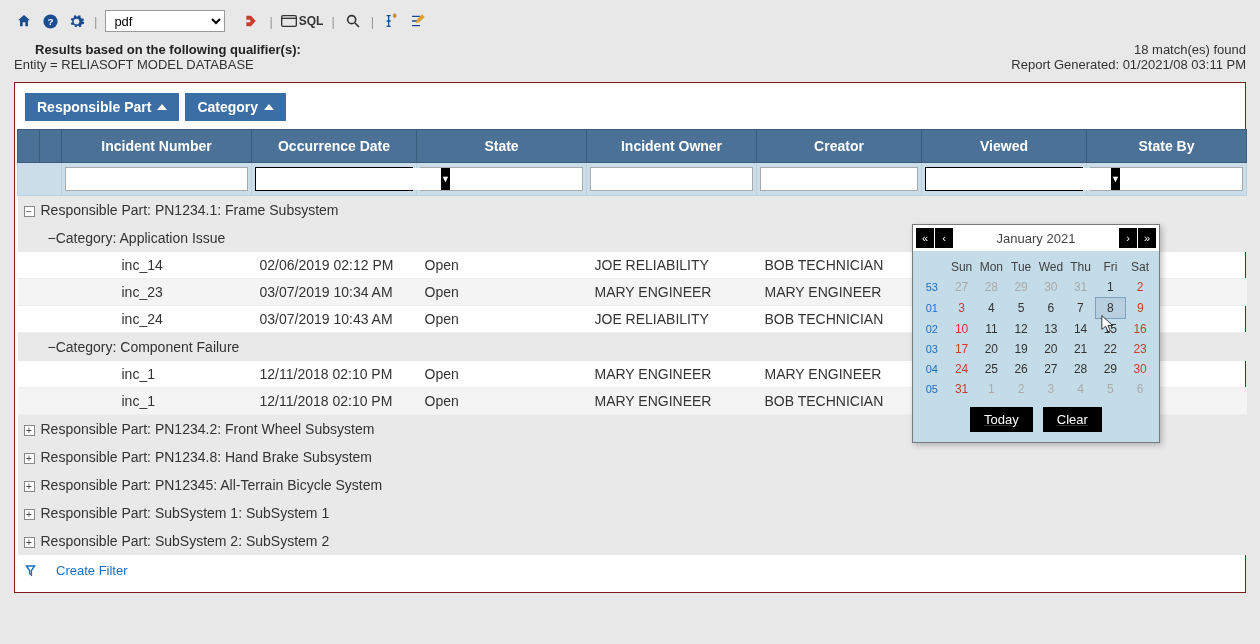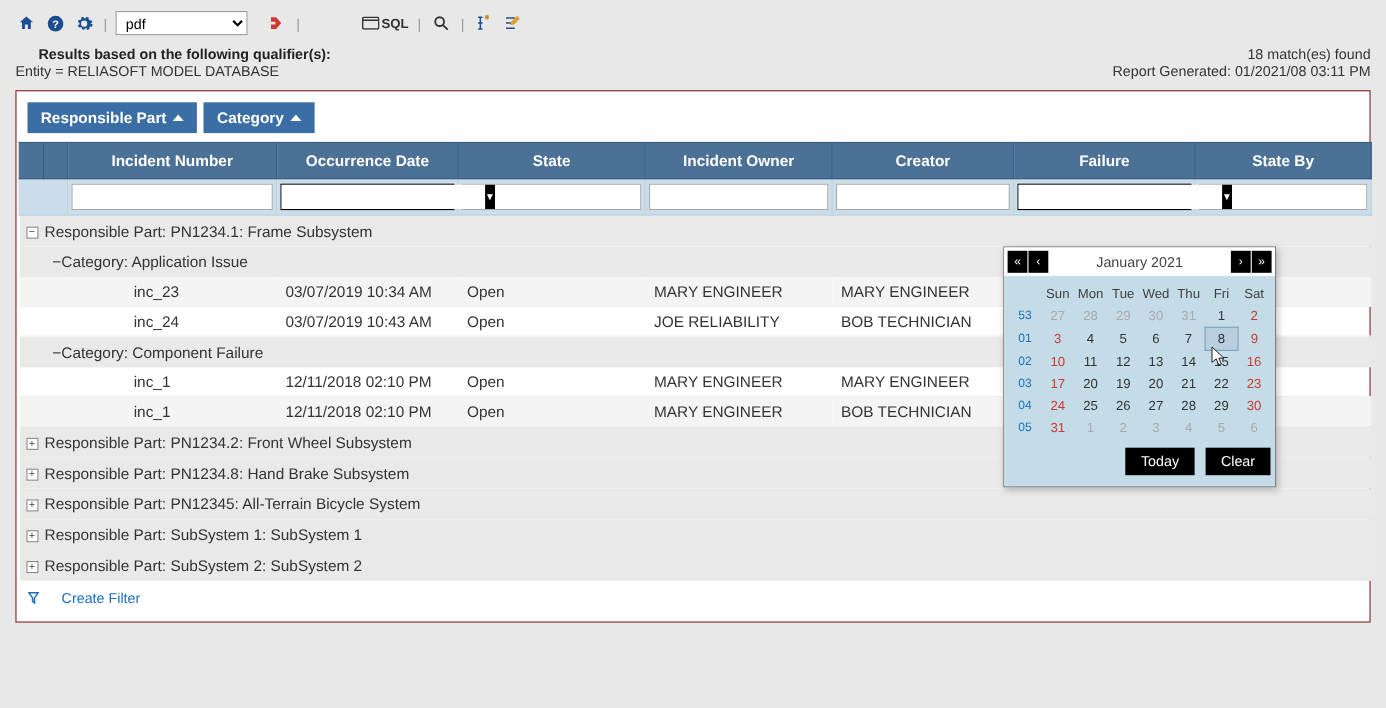--- a/index.html
+++ b/index.html
@@ -26,21 +26,21 @@
   color: #1a4d8f;
 }
 .tool-sep { color: #999; margin: 0 2px; }
 select.format {
   width: 120px; height: 22px;
   border: 1px solid #999;
   background: #fff;
   font-size: 13px;
   padding-left: 4px;
 }
-.sql-label { font-size: 12px; font-weight: bold; color: #333; display:flex; align-items:center; gap:2px; cursor:pointer;margin-left:48px;}
+.sql-label { font-size: 12px; font-weight: bold; color: #333; display:flex; align-items:center; gap:2px; cursor:pointer;}
 
 
 .report-header {
   display: flex;
   justify-content: space-between;
   align-items: flex-start;
   padding: 4px 0 10px 0;
 }
 .report-header .left { }
 .report-header .left .qualifiers-title { font-weight: bold; color: #222; padding-left: 21px; }
@@ -179,21 +179,21 @@
 .dp-nav + .dp-nav { margin-left:1px; }
 .dp-title { flex:1; text-align:center; color:#444; font-size:13px; }
 .dp-body { background:#c4dce8; padding: 6px 4px 10px 4px; }
 table.dp-cal { width:100%; border-collapse:collapse; font-size:12px; }
 table.dp-cal th { color:#404040; font-weight:normal; padding:3px 0; text-align:center; width:28px; }
 table.dp-cal td { text-align:center; padding:3px 0; color:#333; cursor:pointer; }
 table.dp-cal td.wk { color:#1a6fbf; cursor:default; font-size:11px; }
 table.dp-cal td.other { color:#aaa; }
 table.dp-cal td.we { color:#cc3a2f; }
 table.dp-cal td.today { background:#b8cfe0; border:1px solid #7aa0bd; }
-.dp-footer { display:flex; justify-content:flex-end; gap:10px; margin-top:8px; }
+.dp-footer { display:flex; justify-content:center; gap:10px; margin-top:8px;text-decoration:underline; }
 .dp-btn { background:#000; color:#fff; border:none; padding:5px 14px; font-size:13px; cursor:pointer; }
 
 .cursor-img {
   position:absolute; top: 314px; left: 1100px;
   width:16px; height:20px; pointer-events:none;
   z-index: 20;
 }
 
 
 col.c-exp { width:22px; }
@@ -305,21 +305,21 @@
     </colgroup>
     <thead>
       <tr>
         <th class="exp-col"></th>
         <th class="exp-col2"></th>
         <th>Incident Number</th>
         <th>Occurrence Date</th>
         <th>State</th>
         <th>Incident Owner</th>
         <th>Creator</th>
-        <th>Failure</th>
+        <th>Viewed</th>
         <th>State By</th>
       </tr>
       <tr class="filter-row">
         <td class="spacer" colspan="2"></td>
         <td><input class="filter-input" style=""></td>
         <td>
               <div class="filter-dd">
                 <input class="dd-input" style="">
                 <span class="dd-btn">▼</span>
               </div>
@@ -336,20 +336,31 @@
         <td><input class="filter-input" style=""></td>
       </tr>
     </thead>
     <tbody>
 
       <tr class="group-row">
         <td colspan="9"><span class="expander">−</span><span>Responsible Part: PN1234.1: Frame Subsystem</span></td>
       </tr>
       <tr class="sub-group-row">
         <td colspan="9"><span class="expander">−</span><span>Category: Application Issue</span></td>
+      </tr>
+      <tr class="data-row">
+        <td></td>
+            <td></td>
+        <td class="c-inc">inc_14</td>
+        <td>02/06/2019 02:12 PM</td>
+        <td>Open</td>
+        <td>JOE RELIABILITY</td>
+        <td>BOB TECHNICIAN</td>
+        <td></td>
+        <td></td>
       </tr>
       <tr class="data-row alt">
         <td></td>
             <td></td>
         <td class="c-inc">inc_23</td>
         <td>03/07/2019 10:34 AM</td>
         <td>Open</td>
         <td>MARY ENGINEER</td>
         <td>MARY ENGINEER</td>
         <td></td>

